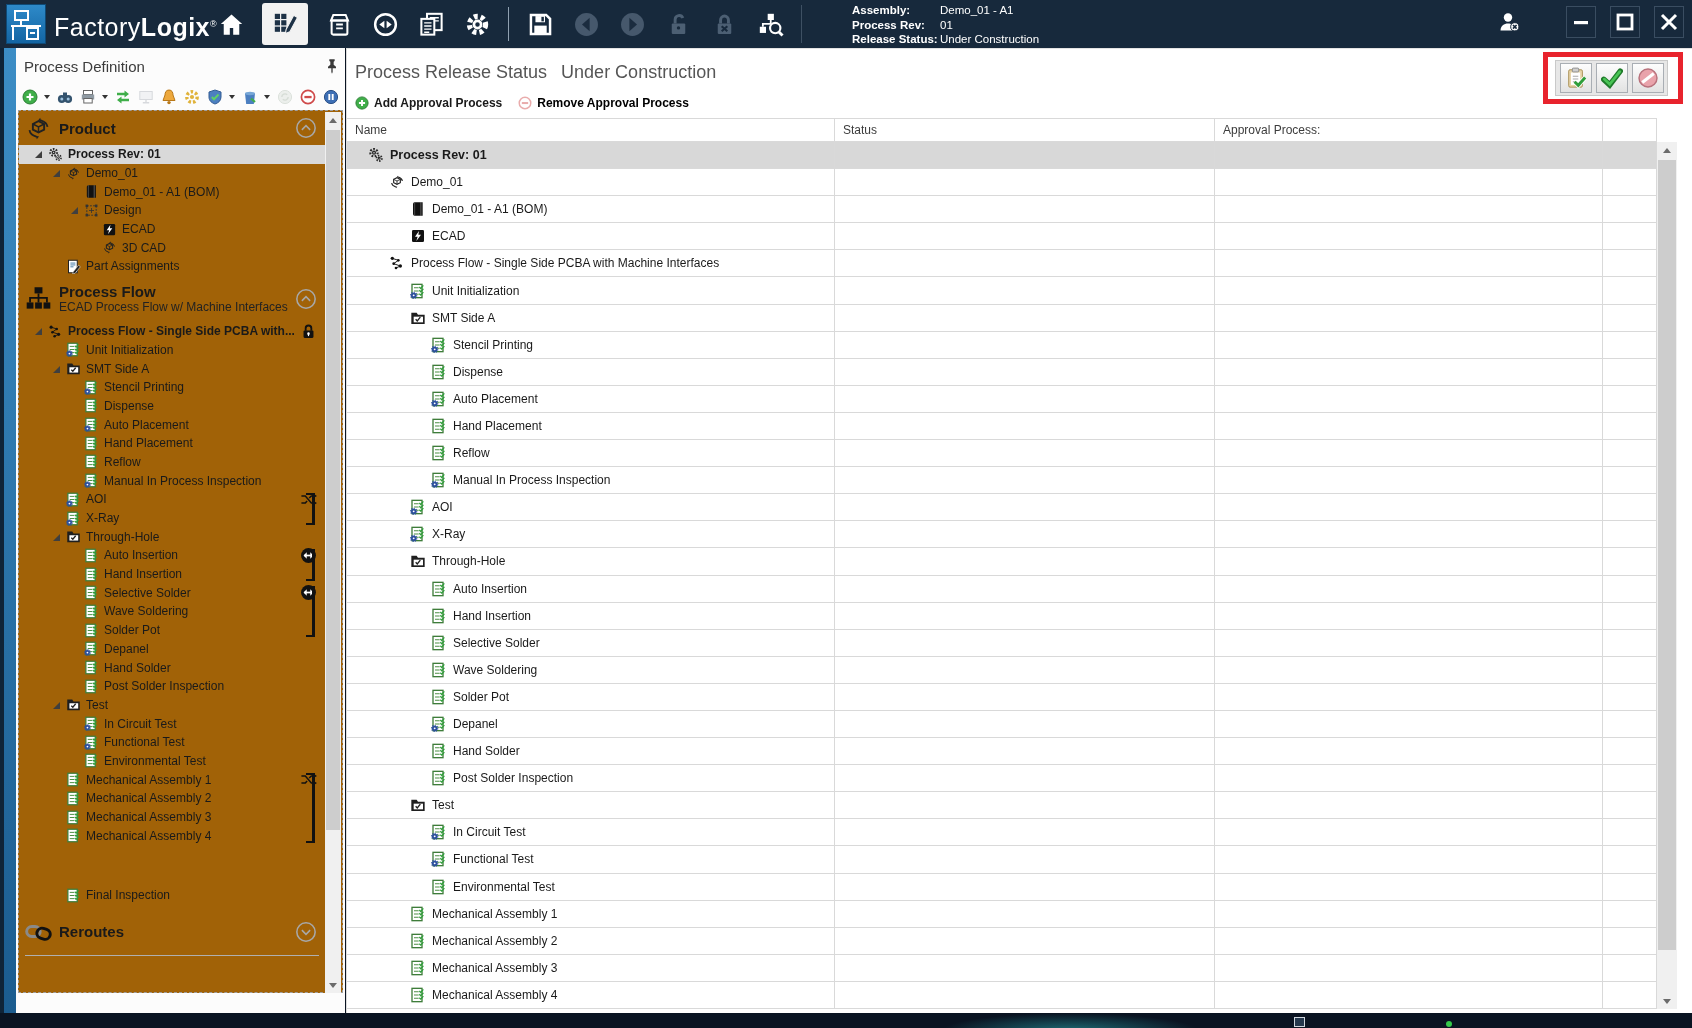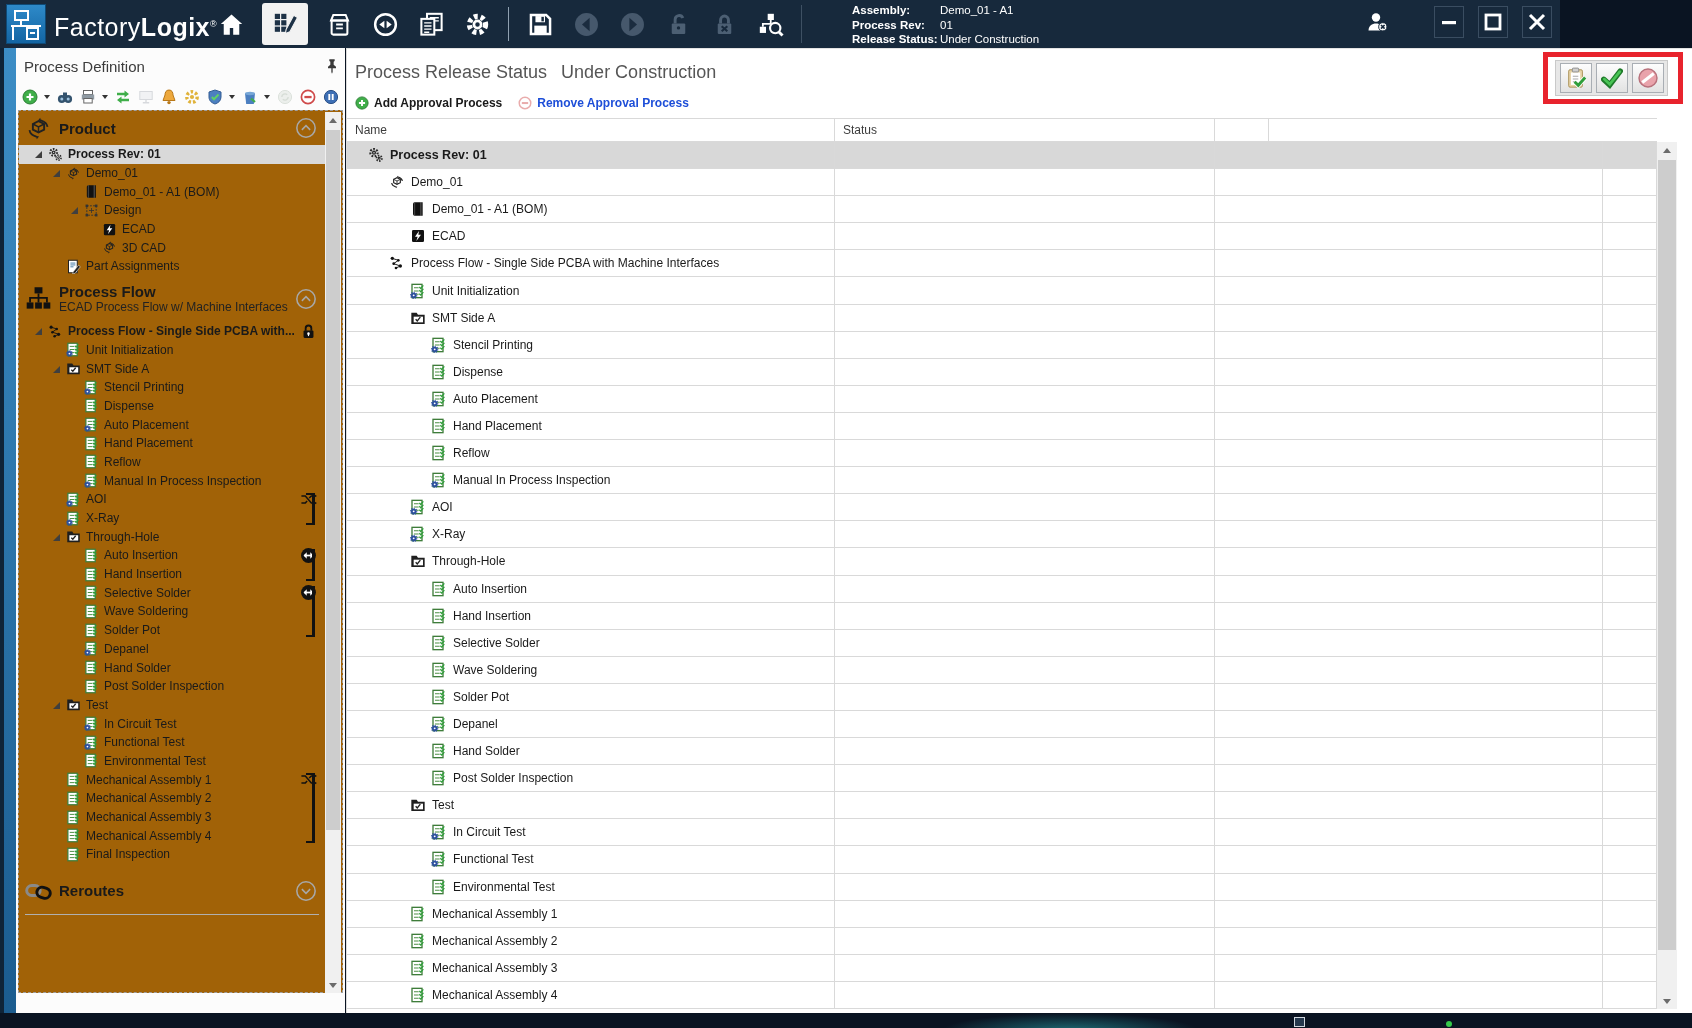--- a/index.html
+++ b/index.html
@@ -1,20 +1,20 @@
 <!DOCTYPE html>
 <html><head>
 <meta charset="utf-8">
 <style>
   * { margin:0; padding:0; box-sizing:border-box; }
   html,body { width:1692px; height:1028px; overflow:hidden; background:#0a1422;
     font-family:"Liberation Sans", sans-serif; }
 
   
-  #titlebar { position:absolute; left:0; top:0; width:1560px; height:48px; background:#17293c; }
+  #titlebar { position:absolute; left:0; top:0; width:1692px; height:48px; background:#17293c; }
   #logo-box { position:absolute; left:6px; top:4px; width:40px; height:40px;
     background:linear-gradient(180deg,#2e8ac9,#1365a3); border:1px solid #0e4a77; }
   #app-name { position:absolute; left:54px; top:0; height:48px; line-height:48px;
     color:#fff; font-size:25px; font-weight:300; letter-spacing:.5px; white-space:nowrap; }
   #app-name b { font-weight:700; }
   #app-name sup { font-size:9px; }
   #tb-tools { position:absolute; left:216px; top:0; height:48px; display:flex; align-items:center; gap:16px; }
   .tbt { width:30px; height:34px; display:flex; align-items:center; justify-content:center; }
   .tbt svg { width:27px; height:27px; }
   .tbt.active { background:#f2f2f2; border-radius:3px; width:46px; height:42px; }
@@ -83,21 +83,21 @@
   .sb-down::after { content:""; border-left:4px solid transparent; border-right:4px solid transparent; border-top:5px solid #6b6b6b; }
   .sb-thumb { position:absolute; left:1px; width:calc(100% - 2px); background:#cdcdcd; }
 
   
   #main { position:absolute; left:346px; top:48px; width:1591px; height:965px; background:#fff; border-left:1px solid #dcdcdc; border-top:1px solid #e3e3e3; }
   #main-title { position:absolute; left:8px; top:13px; font-size:18px; font-weight:300; color:#565656; }
   #main-title .st { margin-left:14px; }
   #main-actions { position:absolute; left:8px; top:47px; display:flex; align-items:center; font-size:12px; }
   #main-actions svg { width:14px; height:14px; margin-right:5px; }
   #add-approval { display:flex; align-items:center; font-weight:bold; color:#1a1a1a; }
-  #remove-approval { display:flex; align-items:center; font-weight:bold; color:#1d4ed8; margin-left:16px; }
+  #remove-approval { display:flex; align-items:center; font-weight:bold; color:#000000; margin-left:16px; }
   #remove-approval svg { opacity:.45; }
 
   
   #tablehead { position:absolute; left:0; top:69px; width:1310px; height:24px; border-top:1px solid #d9d9d9; border-bottom:1px solid #d9d9d9; display:flex; font-size:12px; color:#3c3c3c; }
   .hc { display:flex; align-items:center; padding-left:8px; border-right:1px solid #d9d9d9; height:100%; }
   #tbody { position:absolute; left:0; top:93px; width:1310px; height:867px; overflow:hidden; }
   .mrow { display:flex; height:27.1px; border-bottom:1px solid #d9d9d9; font-size:12px; color:#1a1a1a; }
   .mrow.sel { background:#d8d8d8; font-weight:bold; font-size:12.5px; }
   .mc { border-right:1px solid #d9d9d9; height:100%; display:flex; align-items:center; }
   .c-name { width:488px; } .c-status { width:380px; } .c-appr { width:388px; } .c-x { width:54px; }
@@ -851,21 +851,21 @@
             </svg>
             <span class="tlbl">Mechanical Assembly 3</span>
           </div>
           <div class="trow" style="padding-left: 30px;">
             <span class="exp"></span>
             <svg class="ti">
               <use href="#s-checklist"></use>
             </svg>
             <span class="tlbl">Mechanical Assembly 4</span>
           </div>
-          <div class="trow" style="padding-left: 30px;">
+          <div class="trow" style="padding-left: 30px; margin-top: 41px;">
             <span class="exp"></span>
             <svg class="ti">
               <use href="#s-checklist"></use>
             </svg>
             <span class="tlbl">Final Inspection</span>
           </div>
           <div class="bracket" style="top: 170.8px; height: 32.4px;"></div>
           <div class="bracket" style="top: 226.9px; height: 32.4px;"></div>
           <div class="bracket" style="top: 264.3px; height: 51.1px;"></div>
           <div class="bracket" style="top: 451.3px; height: 69.8px;"></div>
@@ -905,20 +905,21 @@
       <svg>
           <use href="#s-minusR"></use>
         </svg>
       <span>Remove Approval Process</span>
     </span>
   </div>
 
   <div id="tablehead">
     <div class="hc c-name">Name</div>
     <div class="hc c-status">Status</div>
+    <div class="hc c-appr">Approval Process:</div>
     <div class="hc c-x"></div>
   </div>
   <div id="tbody">
       <div class="mrow sel">
         <div class="mc c-name" style="padding-left: 21px;">
           <svg class="ti">
             <use href="#s-gears"></use>
           </svg>
           <span class="tlbl">Process Rev: 01</span>
         </div>

